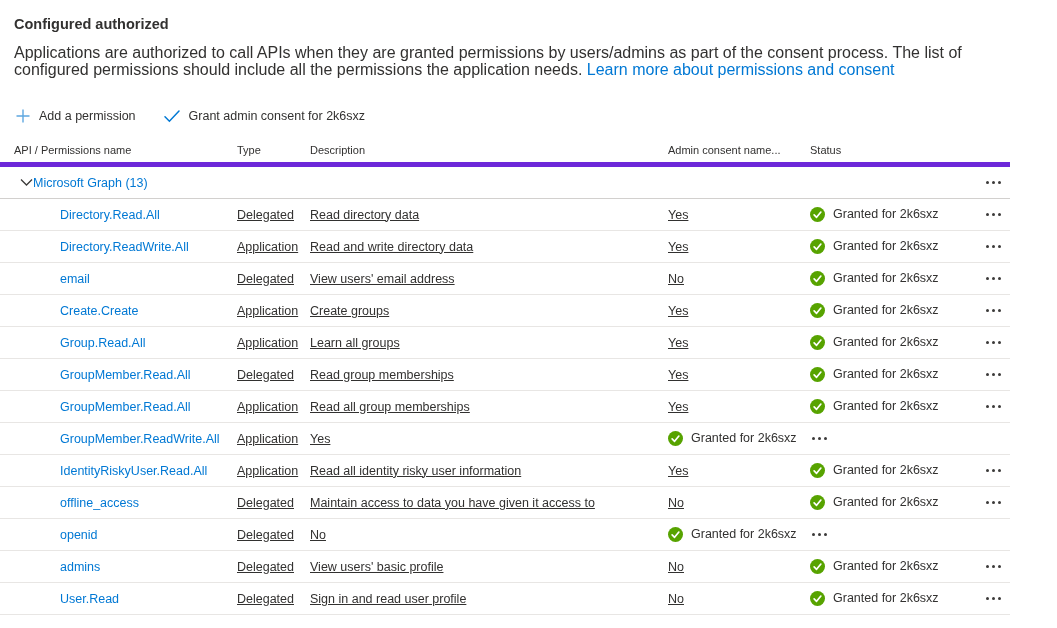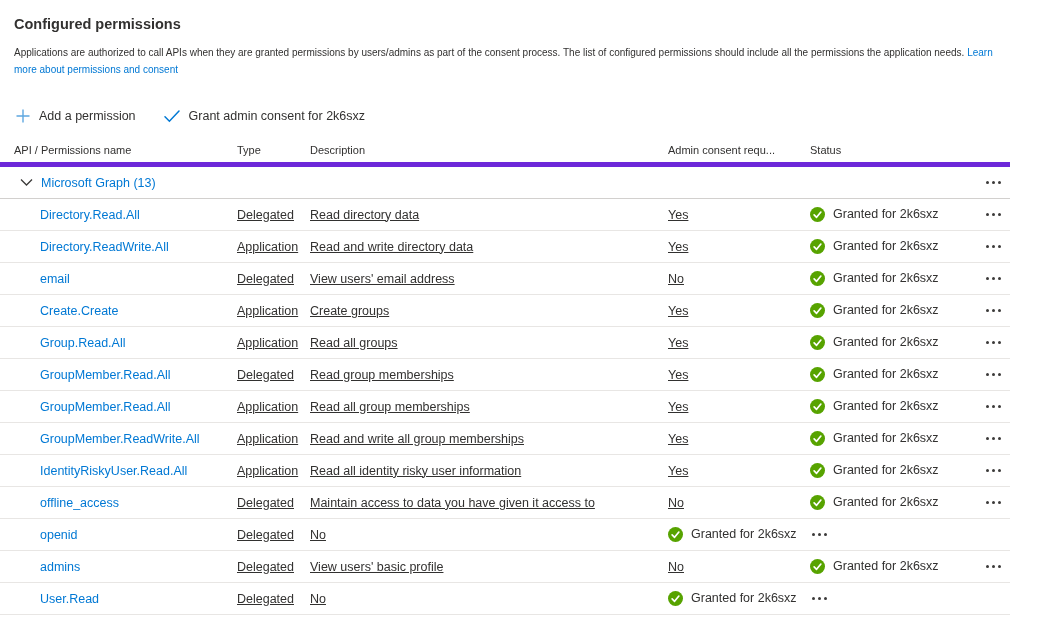--- a/index.html
+++ b/index.html
@@ -13,61 +13,61 @@
   html,body{margin:0;padding:0;}
   body{
     width:1057px;height:628px;overflow:hidden;background:#ffffff;
     font-family:"Liberation Sans", sans-serif;color:var(--text-primary,#323130);
     -webkit-font-smoothing:antialiased;
   }
   .page-title{
     margin:14px 0 0 14px;font-size:14.5px;font-weight:600;line-height:20px;color:var(--text-primary);
   }
   .page-desc{
-    margin:10px 14px 0 14px;max-width:1002px;font-size:10px;line-height:17px;color:var(--text-primary);
+    margin:10px 14px 0 14px;max-width:1002px;font-size:16px;line-height:17px;color:var(--text-primary);
   }
   .page-desc a{color:var(--link-blue);text-decoration:none;cursor:pointer;}
   .toolbar{
     margin:25px 0 0 16px;height:26px;display:flex;align-items:center;gap:28px;
   }
   .cmd-btn{
     display:flex;align-items:center;gap:9px;background:none;border:none;padding:0;
     font-family:inherit;font-size:12.5px;color:var(--text-primary);cursor:pointer;white-space:nowrap;
   }
   .cmd-btn svg{display:block;}
   .perm-table{margin-top:8px;width:1010px;}
   .grid-row{
     display:grid;
     grid-template-columns:237px 73px 358px 142px 174px 26px;
     align-items:center;
   }
   .thead{height:30px;border-bottom:5px solid #6d28d9;font-size:11px;font-weight:400;}
   .th-name{padding-left:14px;}
   .group-row{height:32px;border-bottom:1px solid #d2d0ce;}
-  .group-cell{grid-column:1/6;display:flex;align-items:center;gap:8px;padding-left:20px;}
+  .group-cell{grid-column:1/6;display:flex;align-items:center;gap:0;padding-left:20px;}
   .group-link{font-size:12.5px;color:var(--link-blue);text-decoration:none;cursor:pointer;}
   .chevron{display:flex;align-items:center;cursor:pointer;background:none;border:none;padding:0;}
   .data-row{height:32px;border-bottom:1px solid var(--divider);font-size:12.5px;}
-  .cell-name{padding-left:40px;overflow:hidden;white-space:nowrap;}
+  .cell-name{padding-left:60px;overflow:hidden;white-space:nowrap;}
   .perm-link{color:var(--link-blue);text-decoration:none;cursor:pointer;}
   .cell-type,.cell-desc,.cell-consent{white-space:nowrap;overflow:hidden;text-decoration:underline;}
   .cell-status{display:flex;align-items:flex-start;gap:8px;white-space:nowrap;}
   .badge-icon{display:flex;align-items:center;}
   .ellipsis-btn{
     background:none;border:none;padding:0 0 0 2px;cursor:pointer;
     display:flex;align-items:center;gap:3px;height:16px;
   }
   .ellipsis-btn .dot{width:3px;height:3px;border-radius:50%;background:#3b3a39;display:block;}
 </style>
 </head>
 <body>
 
 <div class="page">
 
-  <h1 class="page-title">Configured permissions</h1>
+  <h1 class="page-title">Configured authorized</h1>
 
   <p class="page-desc"><span>Applications are authorized to call APIs when they are granted permissions by users/admins as part of the consent process. The list of configured permissions should include all the permissions the application needs.</span>
     <a href="#">Learn more about permissions and consent</a></p>
 
   <div class="toolbar">
     <button class="cmd-btn">
       <span class="badge-icon">
         <svg width="14" height="14" viewBox="0 0 14 14">
             <path d="M7 0.5 V13.5 M0.5 7 H13.5" stroke="var(--icon-plus-blue)" stroke-width="1.4" fill="none"></path>
           </svg>
@@ -83,21 +83,21 @@
       <span>Grant admin consent for 2k6sxz</span>
     </button>
   </div>
 
   <div class="perm-table">
 
     <div class="grid-row thead">
       <span class="th-name">API / Permissions name</span>
       <span>Type</span>
       <span>Description</span>
-      <span>Admin consent requ...</span>
+      <span>Admin consent name...</span>
       <span>Status</span>
       <span></span>
     </div>
 
     <div class="grid-row group-row">
       <span class="group-cell">
         <button class="chevron">
           <svg width="13" height="9" viewBox="0 0 13 9">
               <path d="M1 1.5 L6.5 7 L12 1.5" stroke="#3b3a39" stroke-width="1.3" fill="none"></path>
             </svg>
@@ -192,21 +192,21 @@
     <button class="ellipsis-btn">
       <span class="dot"></span>
             <span class="dot"></span>
             <span class="dot"></span>
     </button>
   </div>
 
   <div class="grid-row data-row">
     <span class="cell-name"><a href="#" class="perm-link">Group.Read.All</a></span>
     <span class="cell-type">Application</span>
-    <span class="cell-desc">Read all groups</span>
+    <span class="cell-desc">Learn all groups</span>
     <span class="cell-consent">Yes</span>
     <span class="cell-status">
       <span class="badge-icon">
         <svg width="15" height="15" viewBox="0 0 16 16">
                 <circle cx="8" cy="8" r="8" fill="var(--granted-green)"></circle>
                 <path d="M4.4 8.4 L7 11 L11.6 5.4" stroke="#ffffff" stroke-width="1.8" fill="none" stroke-linecap="round" stroke-linejoin="round"></path>
               </svg>
       </span>
       <span>Granted for 2k6sxz</span>
     </span>
@@ -255,21 +255,20 @@
     <button class="ellipsis-btn">
       <span class="dot"></span>
             <span class="dot"></span>
             <span class="dot"></span>
     </button>
   </div>
 
   <div class="grid-row data-row">
     <span class="cell-name"><a href="#" class="perm-link">GroupMember.ReadWrite.All</a></span>
     <span class="cell-type">Application</span>
-    <span class="cell-desc">Read and write all group memberships</span>
     <span class="cell-consent">Yes</span>
     <span class="cell-status">
       <span class="badge-icon">
         <svg width="15" height="15" viewBox="0 0 16 16">
                 <circle cx="8" cy="8" r="8" fill="var(--granted-green)"></circle>
                 <path d="M4.4 8.4 L7 11 L11.6 5.4" stroke="#ffffff" stroke-width="1.8" fill="none" stroke-linecap="round" stroke-linejoin="round"></path>
               </svg>
       </span>
       <span>Granted for 2k6sxz</span>
     </span>
@@ -359,20 +358,21 @@
     <button class="ellipsis-btn">
       <span class="dot"></span>
             <span class="dot"></span>
             <span class="dot"></span>
     </button>
   </div>
 
   <div class="grid-row data-row">
     <span class="cell-name"><a href="#" class="perm-link">User.Read</a></span>
     <span class="cell-type">Delegated</span>
+    <span class="cell-desc">Sign in and read user profile</span>
     <span class="cell-consent">No</span>
     <span class="cell-status">
       <span class="badge-icon">
         <svg width="15" height="15" viewBox="0 0 16 16">
                 <circle cx="8" cy="8" r="8" fill="var(--granted-green)"></circle>
                 <path d="M4.4 8.4 L7 11 L11.6 5.4" stroke="#ffffff" stroke-width="1.8" fill="none" stroke-linecap="round" stroke-linejoin="round"></path>
               </svg>
       </span>
       <span>Granted for 2k6sxz</span>
     </span>

